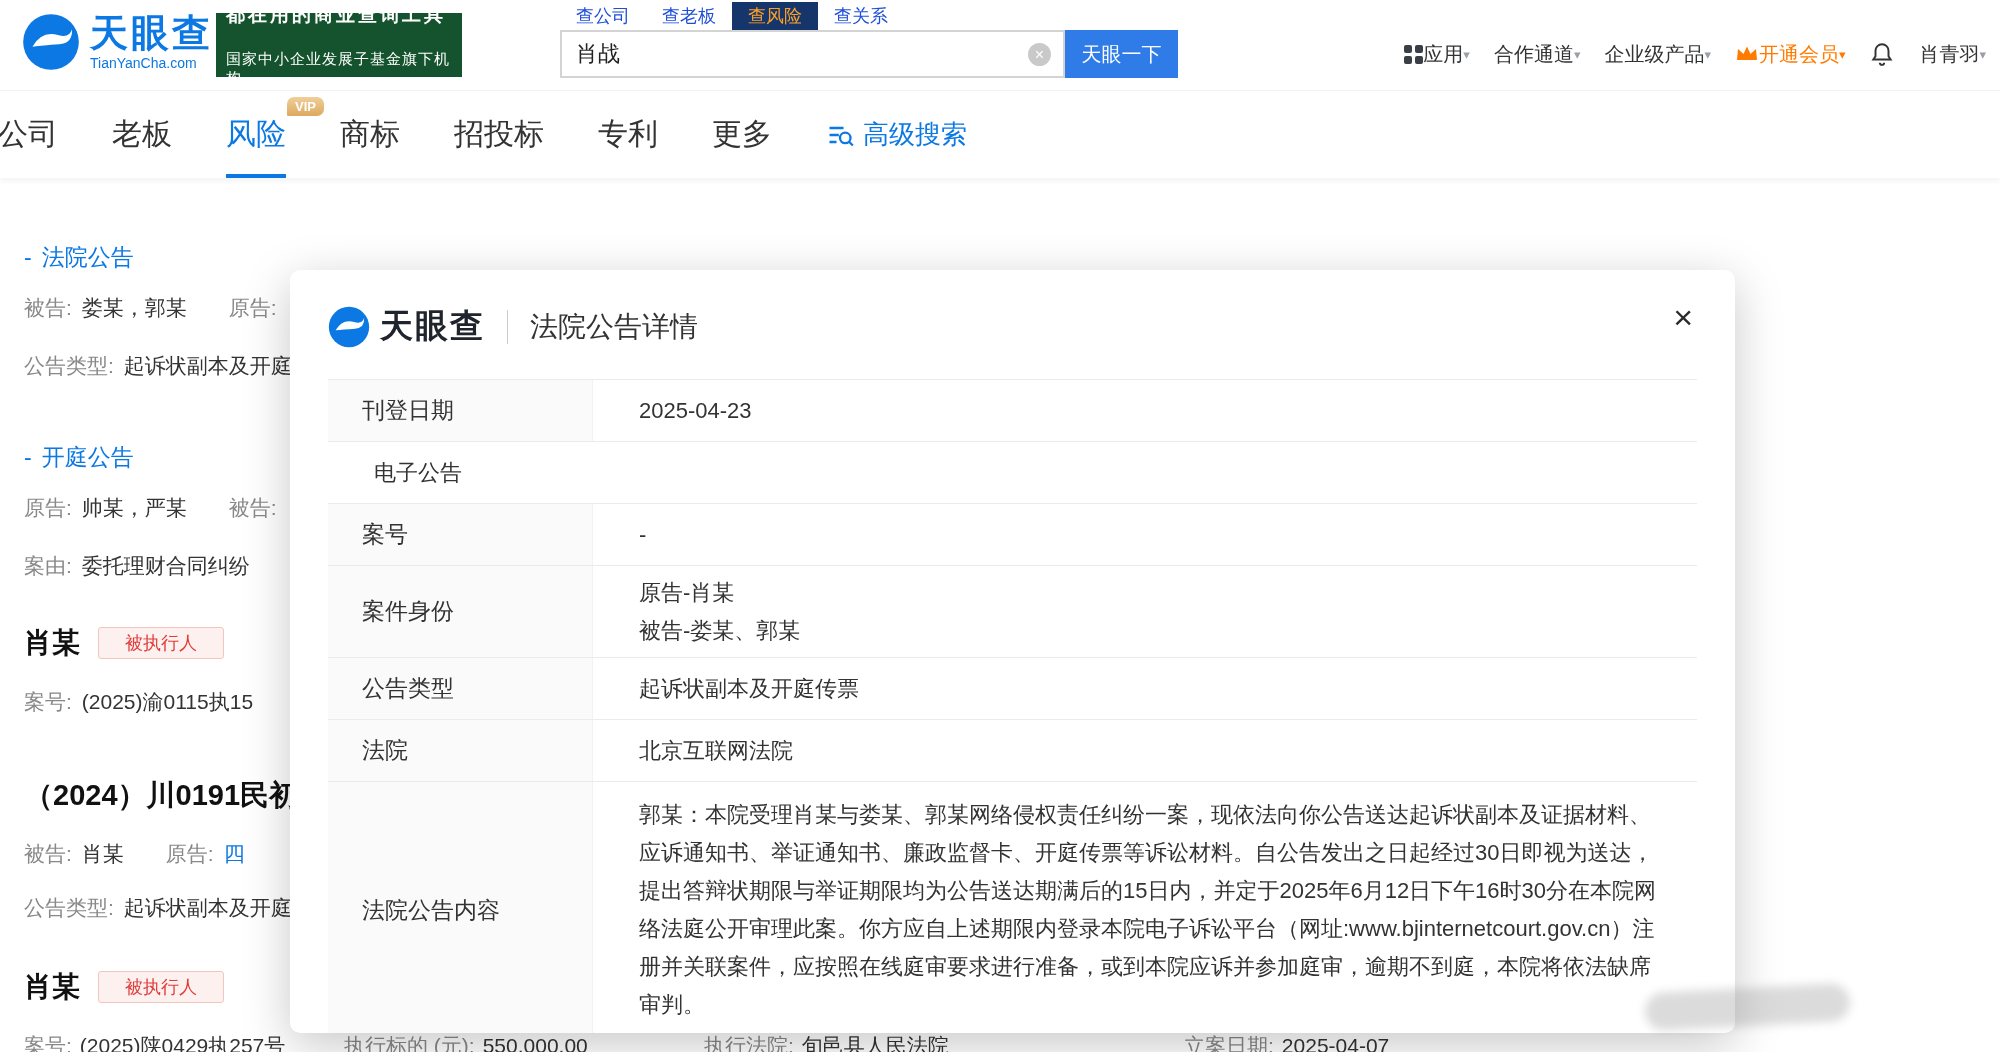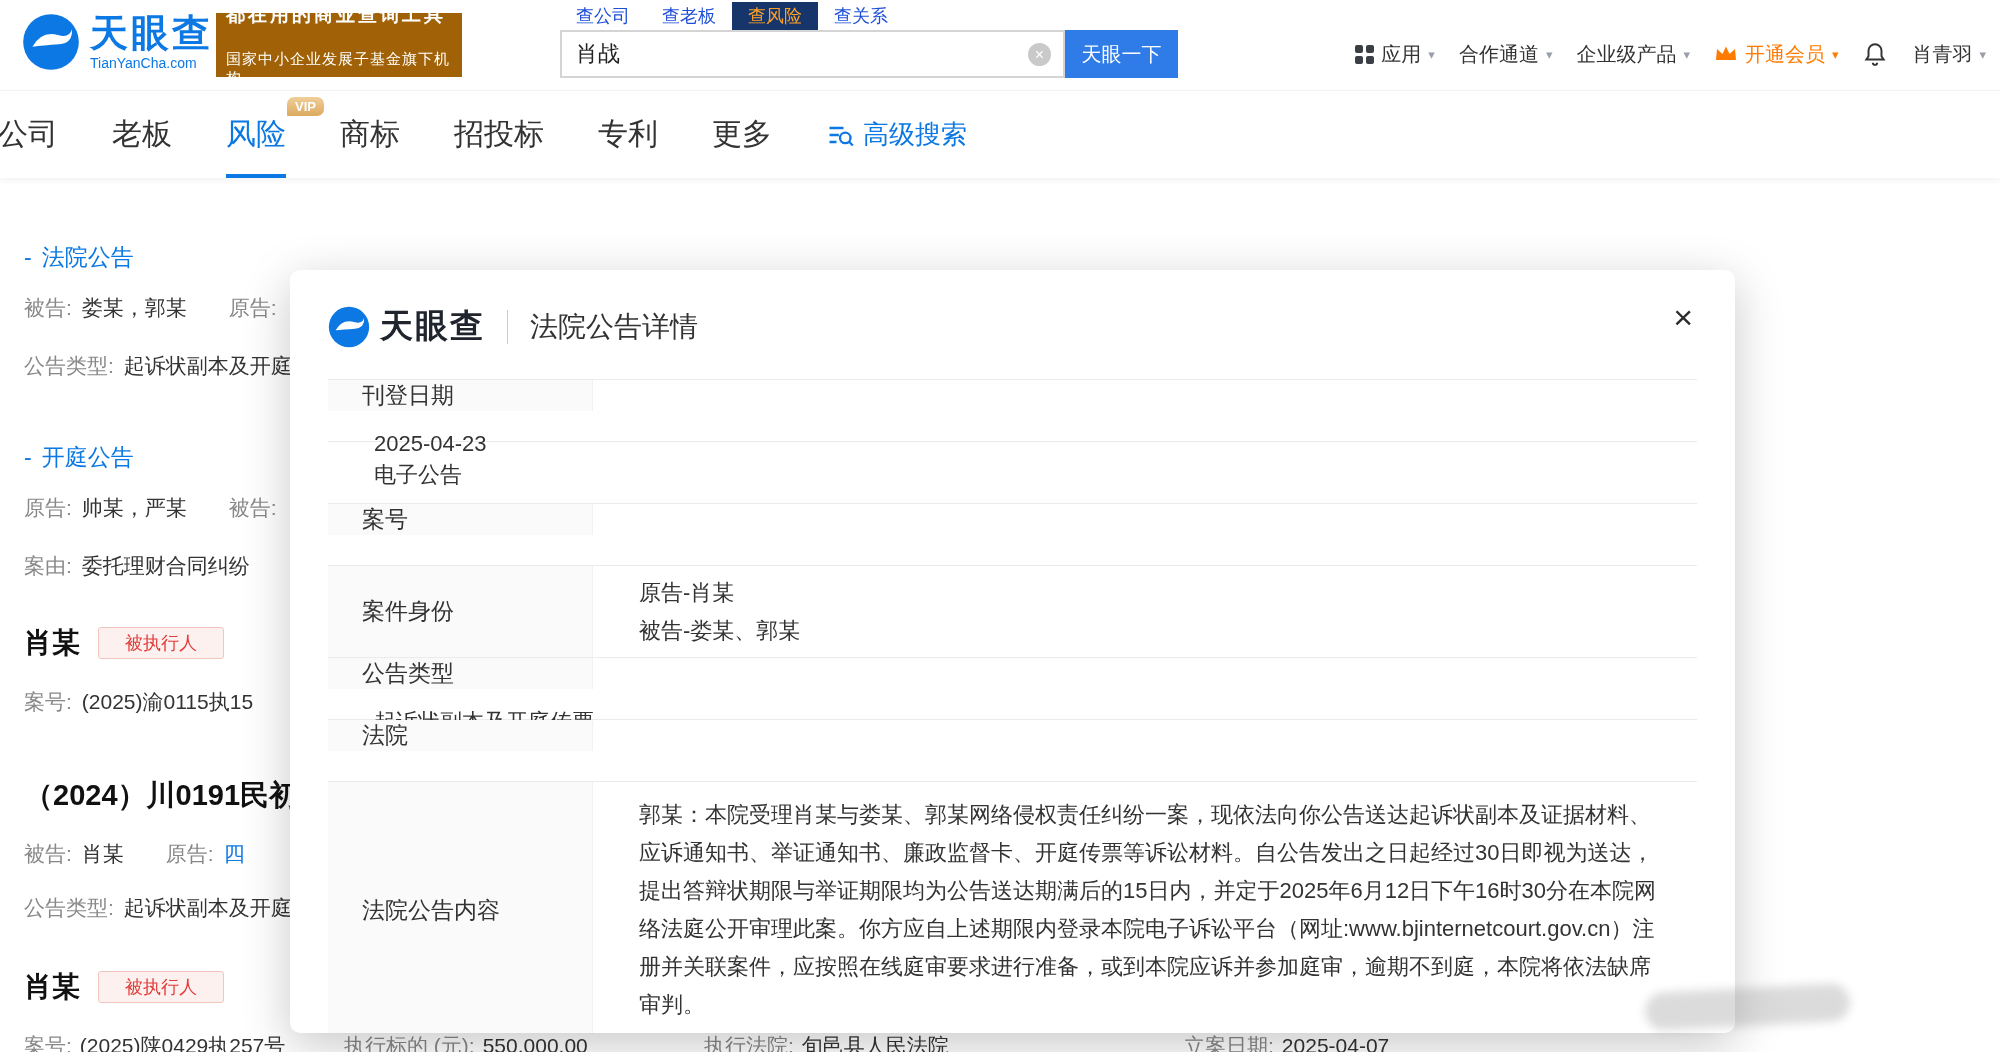--- a/index.html
+++ b/index.html
@@ -6,41 +6,41 @@
   html,body { width:2000px; height:1052px; overflow:hidden; background:#fff;
     font-family:"Liberation Sans", sans-serif; color:#333; }
   body { position:relative; }
 
   
   .topbar { position:absolute; top:0; left:0; width:2000px; height:90px; background:#fff; z-index:5; }
   .logo { position:absolute; left:22px; top:13px; display:flex; align-items:center; gap:10px; cursor:pointer; }
   .logo-icon { width:58px; height:58px; }
   .logo-cn { font-size:38px; font-weight:bold; color:#0b78e3; letter-spacing:3px; line-height:40px; }
   .logo-en { font-size:14px; color:#0b78e3; margin-top:2px; }
-  .promo { position:absolute; left:216px; top:13px; width:246px; height:64px; background:#a16207;
+  .promo { position:absolute; left:216px; top:13px; width:246px; height:64px; background:#14532d;
     color:#fff; display:flex; flex-direction:column; justify-content:center; padding:0 10px; }
   .promo-l1 { font-size:19px; font-weight:bold; letter-spacing:3px; }
   .promo-l2 { font-size:15px; margin-top:22px; letter-spacing:1px; }
 
   .search-tabs { position:absolute; left:560px; top:2px; display:flex; height:28px; }
   .search-tab { padding:0 16px; font-size:18px; color:#1d4ed8; line-height:28px; cursor:pointer; }
   .search-tab.active { background:#15356b; color:#ffa024; }
 
   .search-box { position:absolute; left:560px; top:30px; width:505px; height:48px;
     border:2px solid #d4d4d4; display:flex; align-items:center; background:#fff; }
   .search-input { flex:1; border:none; outline:none; font-size:22px; color:#222; padding-left:14px;
     font-family:"Liberation Sans", sans-serif; }
   .clear-icon { width:23px; height:23px; border-radius:50%; background:#c9c9c9; color:#fff;
     font-size:16px; line-height:23px; text-align:center; margin-right:12px; cursor:pointer; }
   .search-btn { position:absolute; left:1065px; top:30px; width:113px; height:48px; background:#2f7ce8;
     color:#fff; font-size:20px; border:none; cursor:pointer; font-family:"Liberation Sans", sans-serif; }
 
   .topnav { position:absolute; right:14px; top:30px; height:48px; display:flex; align-items:center;
     gap:24px; font-size:20px; color:#333; }
-  .nav-item { display:flex; align-items:center; gap:7px; cursor:pointer; white-space:nowrap; }
+  .nav-item { display:flex; align-items:center; cursor:pointer; white-space:nowrap; }
   .caret { font-size:13px; color:#9aa0a8; }
   .member { color:#ff7b00; }
   .member .caret { color:#ff7b00; }
   .grid-icon { display:inline-grid; grid-template-columns:8px 8px; gap:3px; }
   .grid-icon i { width:8px; height:8px; background:#3a3f45; border-radius:2px; }
 
   
   .subnav { position:absolute; top:90px; left:0; width:2000px; height:88px; background:#fff;
     border-top:1px solid #f2f2f2; box-shadow:0 3px 6px rgba(0,0,0,.05); display:flex; align-items:stretch;
     gap:54px; padding-left:4px; font-size:30px; color:#333; z-index:4; }
@@ -74,21 +74,21 @@
     border-radius:10px; box-shadow:0 12px 48px rgba(0,0,0,.22); z-index:10; overflow:hidden; }
   .modal-header { display:flex; align-items:center; padding:34px 0 26px 38px; }
   .m-logo-icon { width:42px; height:42px; }
   .m-logo-text { font-size:33px; font-weight:bold; color:#20242c; margin-left:10px; letter-spacing:2px; }
   .m-divider { width:1px; height:34px; background:#ccc; margin:0 22px; }
   .modal-title { font-size:28px; color:#333; }
   .modal-close { position:absolute; right:42px; top:30px; font-size:34px; color:#2b2b2b; cursor:pointer;
     line-height:34px; }
   .modal-table { margin:4px 38px 0 38px; border-top:1px solid #ebebeb; }
   .m-row { display:flex; border-bottom:1px solid #ebebeb; }
-  .m-row.normal { height:62px;flex-direction:column; }
+  .m-row.normal { height:62px; }
   .m-row.tall { height:92px; }
   .m-row.content { min-height:212px; }
   .m-label { width:265px; background:#fafafa; border-right:1px solid #f2f2f2; display:flex;
     align-items:center; padding-left:34px; font-size:23px; color:#333; flex-shrink:0; }
   .m-value { flex:1; display:flex; align-items:center; padding:14px 34px 14px 46px; font-size:22px;
     color:#333; white-space:pre-line; line-height:38px; }
 
   .watermark { position:absolute; left:1645px; top:988px; width:205px; height:38px; background:#8a8a8a;
     opacity:.3; border-radius:19px; filter:blur(5px); transform:rotate(-3deg); z-index:11; }
 </style>
@@ -284,20 +284,21 @@
       <div class="m-label">案件身份</div>
       <div class="m-value">原告-肖某
 被告-娄某、郭某</div>
     </div>
     <div class="m-row normal">
       <div class="m-label">公告类型</div>
       <div class="m-value">起诉状副本及开庭传票</div>
     </div>
     <div class="m-row normal">
       <div class="m-label">法院</div>
+      <div class="m-value">北京互联网法院</div>
     </div>
     <div class="m-row content">
       <div class="m-label">法院公告内容</div>
       <div class="m-value">郭某：本院受理肖某与娄某、郭某网络侵权责任纠纷一案，现依法向你公告送达起诉状副本及证据材料、应诉通知书、举证通知书、廉政监督卡、开庭传票等诉讼材料。自公告发出之日起经过30日即视为送达，提出答辩状期限与举证期限均为公告送达期满后的15日内，并定于2025年6月12日下午16时30分在本院网络法庭公开审理此案。你方应自上述期限内登录本院电子诉讼平台（网址:www.bjinternetcourt.gov.cn）注册并关联案件，应按照在线庭审要求进行准备，或到本院应诉并参加庭审，逾期不到庭，本院将依法缺席审判。</div>
     </div>
   </div>
 </div>
 
 <div class="watermark"></div>
 

